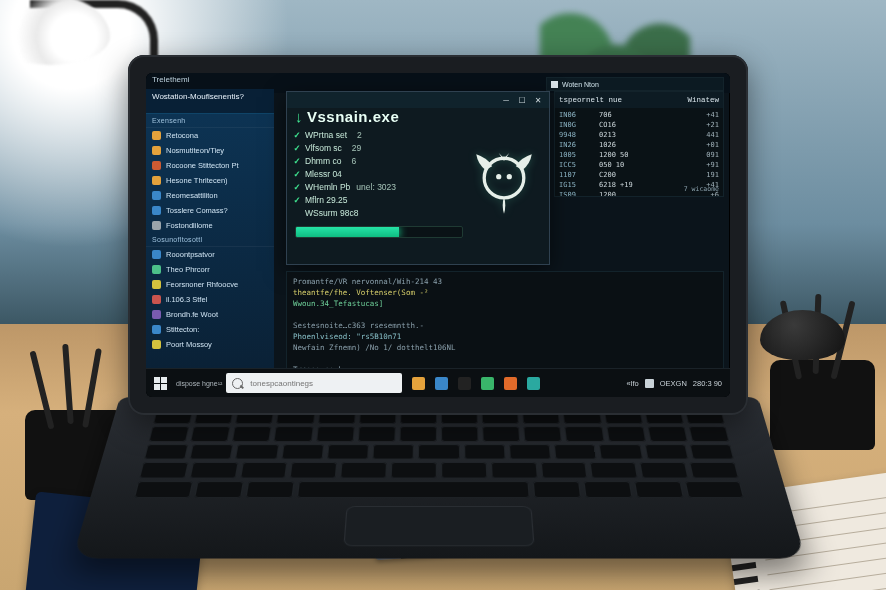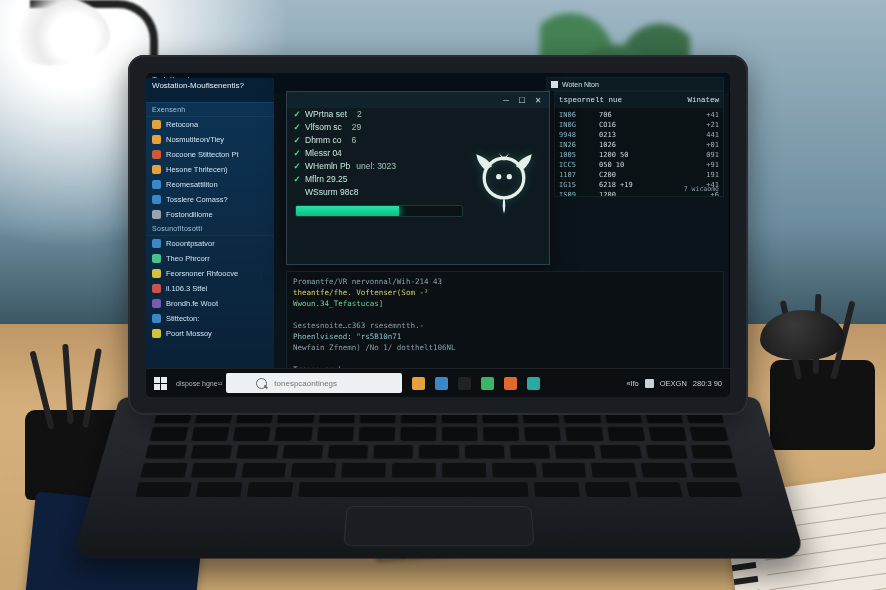--- a/index.html
+++ b/index.html
@@ -30,21 +30,21 @@
   .laptop{position:absolute;left:128px;top:55px;width:620px;height:520px;}
   .lid{position:absolute;left:0;top:0;width:620px;height:360px;background:#1a1d21;border-radius:16px;padding:18px;box-sizing:border-box;box-shadow:0 10px 30px rgba(0,0,0,.45), inset 0 0 0 2px #2a2e33;}
   .base{position:absolute;left:-8px;top:342px;width:638px;height:210px;background:linear-gradient(180deg,#2c3036,#14171a);border-radius:10px 10px 22px 22px;box-shadow:0 18px 28px rgba(0,0,0,.45);transform:perspective(1200px) rotateX(48deg);transform-origin:top center;}
   .keys{position:absolute;left:40px;top:18px;right:40px;height:120px;display:grid;grid-template-rows:repeat(5,1fr);gap:4px;}
   .krow{display:grid;gap:4px;}
   .key{background:#0d0f11;border-radius:4px;box-shadow:inset 0 0 0 1px #1f2327;}
   .trackpad{position:absolute;left:50%;top:148px;transform:translateX(-50%);width:168px;height:48px;background:#1a1e22;border-radius:8px;box-shadow:inset 0 0 0 1px #2a2e33;}
   
   .screen{position:absolute;inset:18px;border-radius:6px;background:#0b141b;overflow:hidden;box-shadow:inset 0 0 0 1px #000;}
   
-  .sidebar{position:absolute;left:0;top:5px;bottom:28px;width:128px;background:linear-gradient(180deg,#0d3556,#0a2136);color:#cfe3f2;font-size:7.5px;overflow:hidden;}
+  .sidebar{position:absolute;left:0;top:16px;bottom:28px;width:128px;background:linear-gradient(180deg,#0d3556,#0a2136);color:#cfe3f2;font-size:7.5px;overflow:hidden;}
   .sb-header{height:18px;background:#082036;border-bottom:1px solid #0f4468;padding:3px 6px;font-size:8px;color:#e7f1fa;}
   .sb-section{padding:3px 6px;color:#9fc2dd;font-size:7px;letter-spacing:.3px;border-bottom:1px solid rgba(255,255,255,.05);}
   .sb-item{display:flex;align-items:center;gap:5px;padding:2px 6px;line-height:11px;cursor:pointer;}
   .sb-ico{width:9px;height:9px;border-radius:2px;flex:0 0 9px;}
   
   .popup{position:absolute;left:140px;top:18px;width:262px;height:172px;background:#0e1a20;border:1px solid #2f4150;box-shadow:0 6px 20px rgba(0,0,0,.55);color:#cfeee3;}
   .popup .titlebar{height:16px;background:#10232c;display:flex;align-items:center;padding:0 4px;}
   .popup .titlebar .t{flex:1;font-size:8px;color:#b9d2c9;}
   .winbtn{width:14px;height:12px;margin-left:2px;display:flex;align-items:center;justify-content:center;color:#cbd6da;font-size:8px;cursor:pointer;}
   .popup .body{position:absolute;inset:16px 6px 8px 6px;display:flex;}
@@ -72,21 +72,21 @@
   .rightcol .row span:nth-child(1){width:34px;color:#8fb8c9;}
   .rightcol .row span:nth-child(2){width:44px;color:#cdd7db;}
   .rightcol .row span:nth-child(3){flex:1;text-align:right;color:#9fb0b8;}
   .topstrip{position:absolute;right:6px;top:4px;width:168px;height:12px;background:#0c1a22;border:1px solid #13232b;color:#cfe2ea;font-size:7px;display:flex;align-items:center;padding:0 4px;gap:4px;}
   .topstrip .sq{width:7px;height:7px;background:#d9e3e9;}
   
   .taskbar{position:absolute;left:0;right:0;bottom:0;height:28px;background:#0b0f12;border-top:1px solid #1a2228;display:flex;align-items:center;}
   .start{width:28px;height:28px;display:flex;align-items:center;justify-content:center;cursor:pointer;}
   .winlogo{width:13px;height:13px;display:grid;grid-template-columns:1fr 1fr;grid-template-rows:1fr 1fr;gap:1px;}
   .winlogo div{background:#e6ebee;}
-  .search{height:20px;width:164px;background:#eef1f3;border-radius:2px;display:flex;align-items:center;padding:0 6px;font-size:8px;color:#555;gap:5px;justify-content:flex-end;}
+  .search{height:20px;width:164px;background:#eef1f3;border-radius:2px;display:flex;align-items:center;padding:0 6px;font-size:8px;color:#555;gap:5px;}
   .mag{width:9px;height:9px;border:1.4px solid #666;border-radius:50%;position:relative;}
   .mag:after{content:"";position:absolute;left:7px;top:7px;width:4px;height:1.5px;background:#666;transform:rotate(45deg);}
   .tb-icons{display:flex;align-items:center;gap:3px;margin-left:6px;}
   .tb-ico{width:20px;height:20px;border-radius:3px;cursor:pointer;display:flex;align-items:center;justify-content:center;}
   .tray{margin-left:auto;display:flex;align-items:center;gap:6px;padding:0 8px;color:#c9d2d8;font-size:7.5px;}
   .tray .blk{width:9px;height:9px;background:#c9d2d8;border-radius:1px;}
   
   .screenhdr{position:absolute;left:0;top:0;right:0;height:16px;background:#071018;color:#bcd0dc;font-size:8px;padding:2px 6px;}
 </style>
 </head>
@@ -327,20 +327,23 @@
 
         <div class="popup">
           <div class="titlebar">
             <span class="t"></span>
             <div class="winbtn">─</div>
             <div class="winbtn">☐</div>
             <div class="winbtn">✕</div>
           </div>
           <div class="body">
             <div class="left">
+              <div class="appname">
+                <span class="dl">↓</span><span>Vssnain.exe</span>
+              </div>
               <div class="plines" id="popup-lines">
                   <div class="pline">
                     <span class="tick">✓</span>
                     <span>WPrtna set</span>
                     <span style="margin-left: 6px; opacity: 0.8;">2</span>
                   </div>
                   <div class="pline">
                     <span class="tick">✓</span>
                     <span>Vlfsom sc</span>
                     <span style="margin-left: 6px; opacity: 0.8;">29</span>

